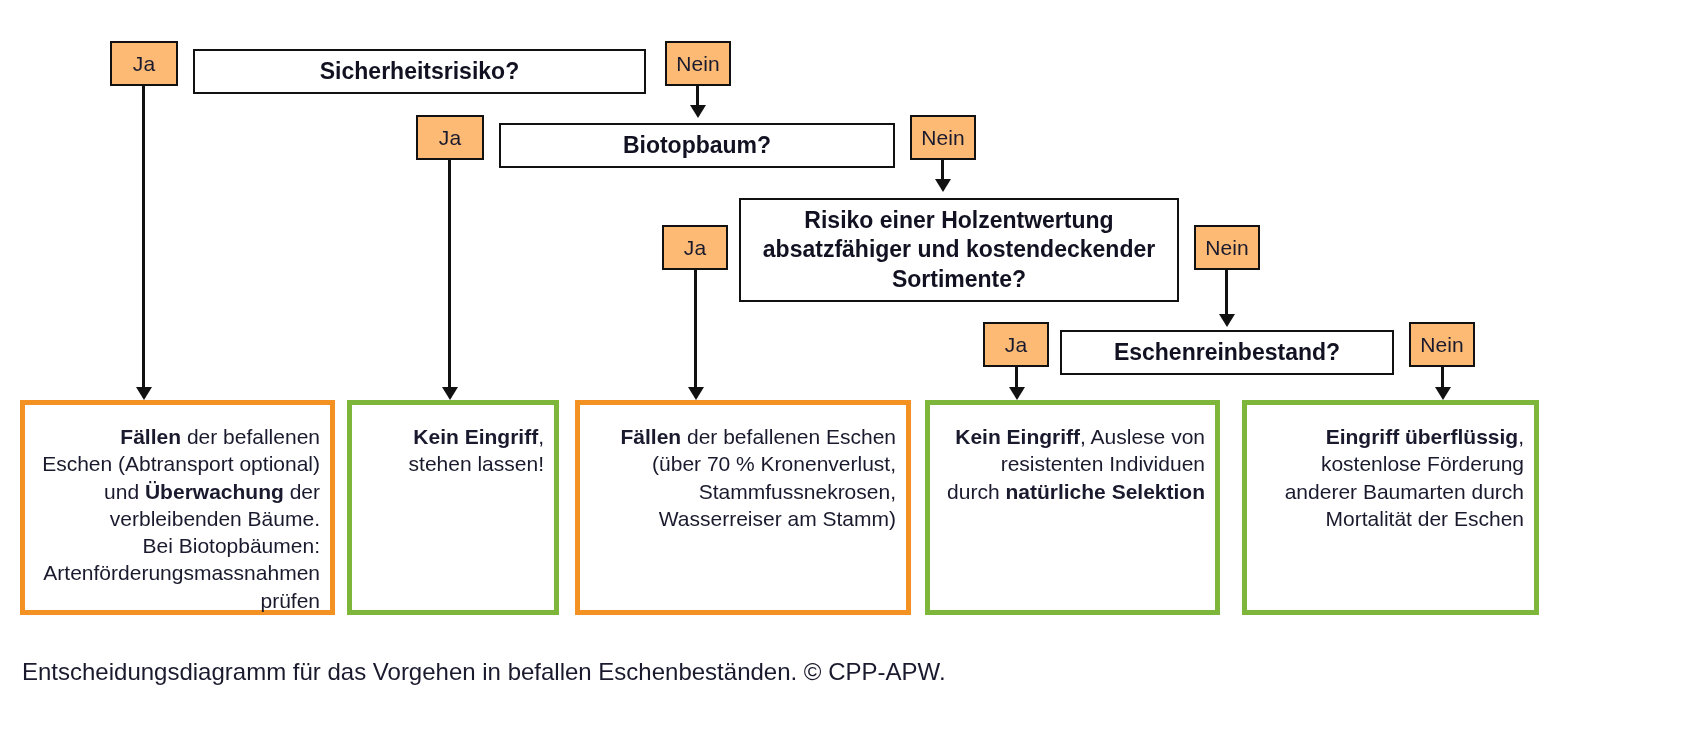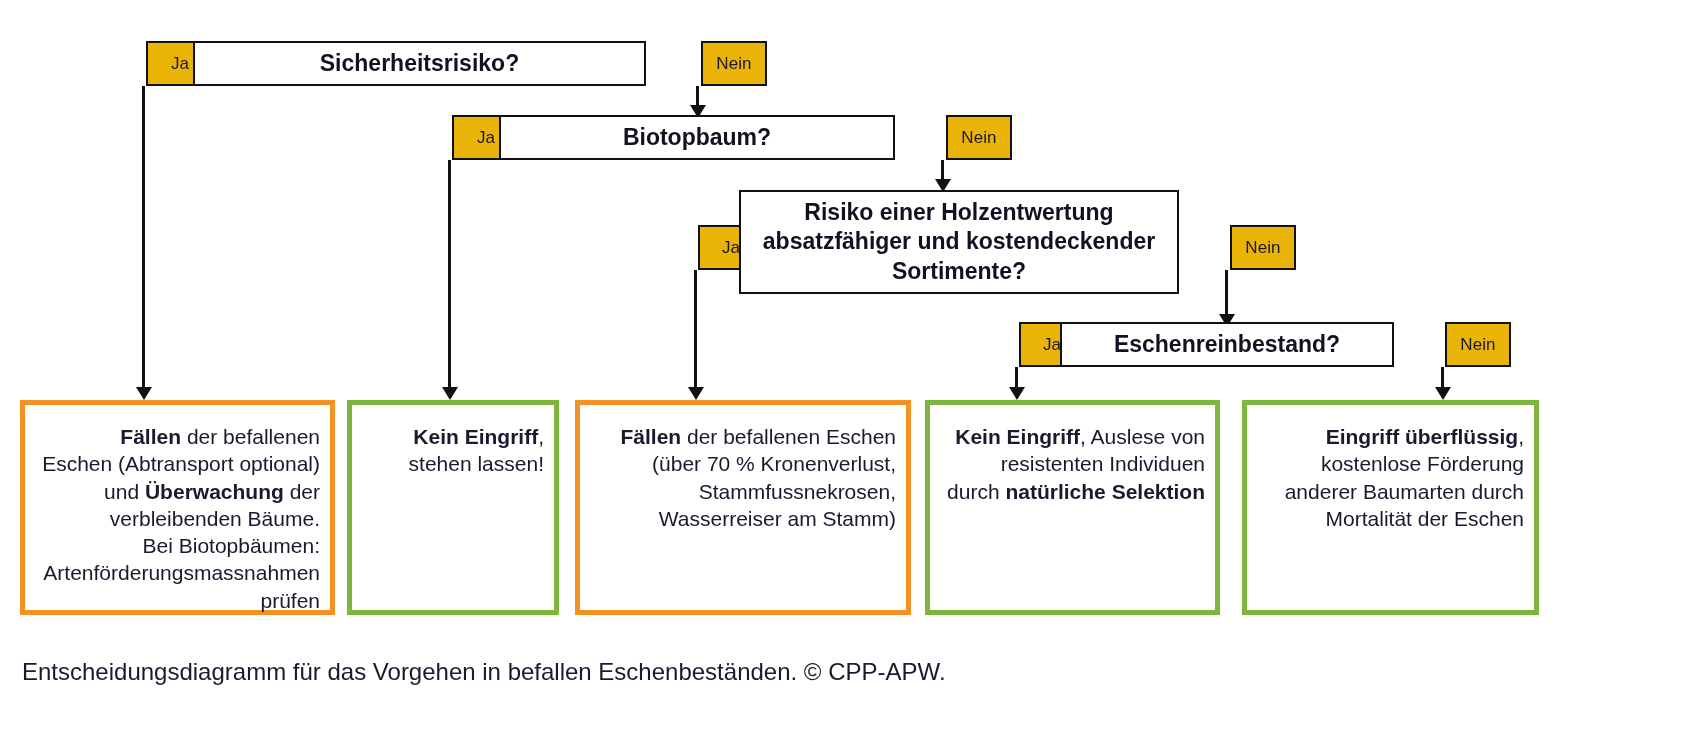--- a/index.html
+++ b/index.html
@@ -11,36 +11,36 @@
     overflow:hidden;
   }
   #stage{position:relative;width:1699px;height:743px;}
 
   
   .node{position:absolute;box-sizing:border-box;}
 
   
   .chip{
     border:2px solid #111111;
-    background:#eab308;
+    background:#fdba74;
     display:flex;align-items:center;justify-content:center;
-    font-size:17px;font-weight:400;color:#1a1a2e;
+    font-size:21px;font-weight:400;color:#1a1a2e;
     letter-spacing:.1px;
-    margin-left:36px;
   }
 
   
   .question{
     border:2px solid #111111;
     background:#ffffff;
     display:flex;align-items:center;justify-content:center;
     text-align:center;
     font-size:23px;font-weight:700;color:#111122;
     line-height:1.28;
     padding:4px 8px;
+    margin-top:8px;
   }
 
   
   .result{
     border:5px solid #F39222;
     background:#ffffff;
     display:flex;align-items:flex-start;justify-content:center;
     text-align:right;
     font-size:21px;font-weight:400;color:#1a1a2e;
     line-height:1.30;

